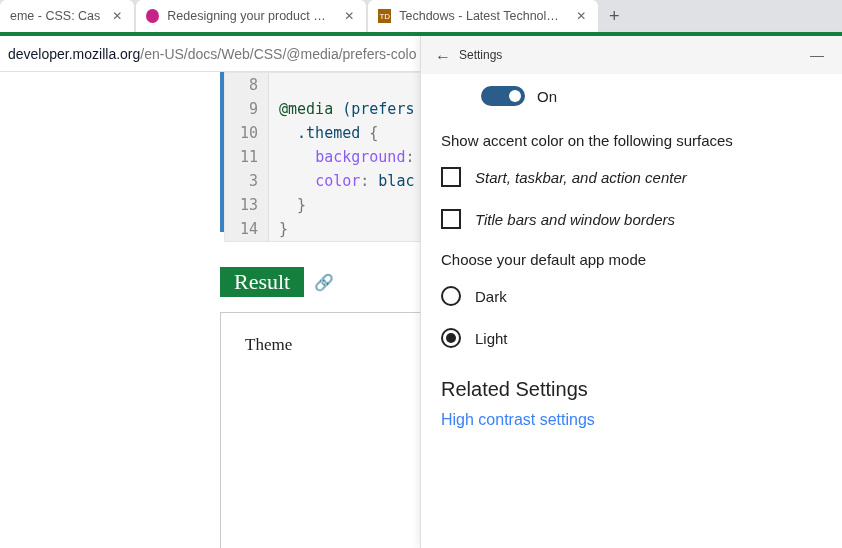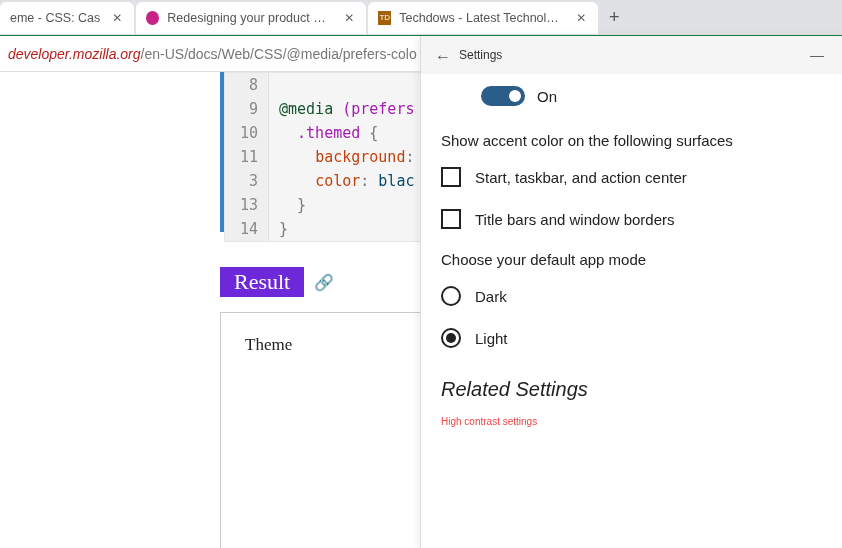--- a/index.html
+++ b/index.html
@@ -9,21 +9,21 @@
       width: 842px;
       height: 548px;
       overflow: hidden;
       position: relative;
     }
     .tab-strip {
       height: 36px;
       display: flex;
       align-items: center;
       background: #dfe1e5;
-      border-bottom: 1px solid #15803d;
+      border-bottom: 4px solid #15803d;
     }
     .tab {
       display: flex;
       align-items: center;
       height: 32px;
       padding: 0 8px 0 10px;
       background: #fff;
       border-radius: 6px 6px 0 0;
       margin-right: 2px;
       font-size: 12.5px;
@@ -39,21 +39,21 @@
     .addr-bar {
       height: 36px;
       display:flex;
       align-items:center;
       padding: 0 8px;
       background:#fff;
       border-bottom:1px solid #e0e0e0;
       font-size:14px;
       color:#777;
     }
-    .addr-bar .url-dark { color:#b91c1c;font-style:italic; }
+    .addr-bar .url-dark { color:#0f172a; }
     .content-area {
       position: absolute;
       top: 72px;
       left: 0;
       width: 842px;
       height: 476px;
       background: #fff;
     }
     .code-border { border-left: 4px solid #3b82c4; position:absolute; left:220px; top:0; height:160px; }
     .code-block {
@@ -63,25 +63,25 @@
       width: 600px;
       background: #f5f5f5;
       border: 1px solid #e5e5e5;
       font-family: Consolas, monospace;
       font-size: 15px;
       line-height: 24px;
     }
     .code-row { display:flex; }
     .gutter { width: 44px; text-align:right; padding-right:10px; background:#efefef; border-right:1px solid #e0e0e0; color:#888; }
     .code { padding-left: 10px; white-space: pre; }
-    .tk-at { color:#14532d; } .tk-rule{color:#a21caf;} .tk-prop{color:#c2410c;} .tk-val{color:#0c4a6e;} .tk-brace{color:#777;}
+    .tk-at { color:#14532d; } .tk-rule{color:#0c4a6e;} .tk-prop{color:#8b5cf6;} .tk-val{color:#0c4a6e;} .tk-brace{color:#777;}
     .result-header {
       position:absolute; left:220px; top:195px; width:500px; display:flex; align-items:center; gap:10px;
     }
-    .result-badge { background:#6d28d9; color:#fff; font-family:Georgia,serif; font-size:22px; padding:2px 14px; }
+    .result-badge { background:#15803d; color:#fff; font-family:Georgia,serif; font-size:22px; padding:2px 14px; }
     .link-icon { color:#3b82c4; font-size:16px; }
     .result-box {
       position:absolute; left:220px; top:240px; width:600px; height:280px; border:1px solid #c9c9c9;
       padding: 22px 24px; font-family: Georgia, serif; font-size:17px; color:#222;
     }
     
     .settings-panel {
       position:absolute; top:36px; right:0; width:422px; height:512px; background:#fff;
       border-left:1px solid #ddd; box-shadow:-2px 0 8px rgba(0,0,0,0.08);
     }
@@ -95,27 +95,27 @@
     .colors-heading { display:flex; align-items:center; gap:14px; margin-bottom:20px; }
     .home-icon svg { display:block; }
     .colors-h1 { font-size:30px; font-weight:400; }
     .toggle-row { display:flex; align-items:center; gap:12px; margin-bottom:26px;margin-left:40px; }
     .toggle {
       width:44px; height:20px; border-radius:10px; background:#2b5d8a; position:relative;
     }
     .toggle::after { content:""; width:12px; height:12px; background:#fff; border-radius:50%; position:absolute; right:4px; top:4px; }
     .toggle-label { font-size:15px; }
     .section-label { font-size:15px; margin-bottom:18px; }
-    .checkbox-row { display:flex; align-items:center; gap:14px; margin-bottom:22px; font-size:15px; }
+    .checkbox-row { display:flex; align-items:center; gap:14px; margin-bottom:22px; font-size:15px;font-style:italic; }
     .checkbox { width:20px; height:20px; border:2px solid #222; }
     .radio-row { display:flex; align-items:center; gap:14px; margin-bottom:22px; font-size:15px; }
     .radio { width:20px; height:20px; border:2px solid #222; border-radius:50%; display:flex; align-items:center; justify-content:center; }
     .radio.selected::after { content:""; width:10px; height:10px; background:#222; border-radius:50%; }
-    .related-heading { font-size:20px; font-weight:400; margin-top:30px; margin-bottom:10px;font-style:italic; }
-    .related-link { color:#ef4444; font-size:10px; text-decoration:none; }
+    .related-heading { font-size:20px; font-weight:400; margin-top:30px; margin-bottom:10px; }
+    .related-link { color:#3b82f6; font-size:16px; text-decoration:none; }
     .obscured-btn {
       position:absolute; bottom:2px; right:8px; border:2px solid #3b82c4; color:#3b82c4; background:#fff;
       padding:6px 12px; font-size:14px;
     }
   </style>
 </head>
 <body>
 
 <div class="tab-strip">
   <div class="tab">

